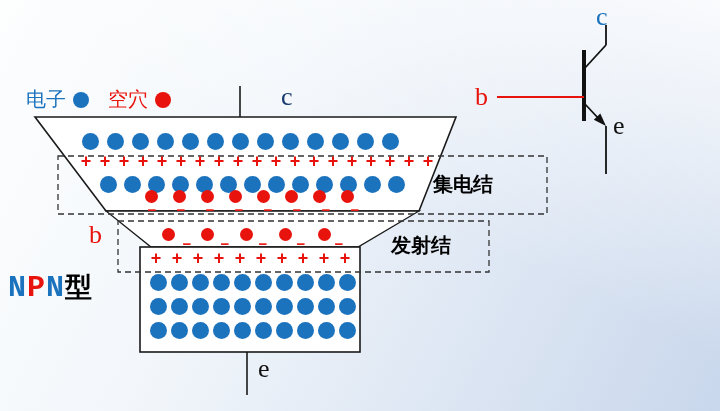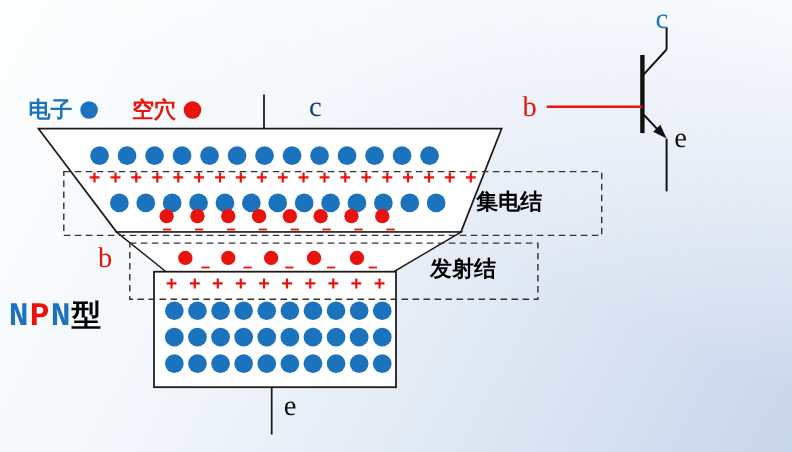--- a/index.html
+++ b/index.html
@@ -10,23 +10,23 @@
   #stage::before{content:"";position:absolute;inset:0;
     background:linear-gradient(205deg,rgba(255,255,255,.85),rgba(255,255,255,0) 48%);pointer-events:none}
   svg#shapes{position:absolute;left:0;top:0;z-index:1}
   .row{position:absolute;display:flex;align-items:center;z-index:2}
   .dot{border-radius:50%;flex:0 0 auto}
   .dot-blue{width:17px;height:17px;background:var(--electron)}
   .dot-red{width:13px;height:13px;background:var(--hole)}
   .plus{color:var(--hole);font-weight:bold;font-size:18px;width:12px;text-align:center;line-height:1}
   .minus{color:var(--hole);font-weight:bold;font-size:15px;width:10px;text-align:center;line-height:1}
   .legend{position:absolute;left:26px;top:86px;display:flex;align-items:center;gap:7px;z-index:2}
-  .legend-text{font-size:20px;font-weight:bold}
+  .legend-text{font-size:20px;font-weight:normal}
   .electron-text{color:var(--electron)}
-  .hole-text{color:var(--hole);margin-left:24px}
+  .hole-text{color:var(--hole);margin-left:12px}
   .legend-dot{width:16px;height:16px;border-radius:50%;flex:0 0 auto}
   .legend-dot.blue{background:var(--electron)}
   .legend-dot.red{background:var(--hole)}
   .lbl{position:absolute;z-index:2;font-family:"Liberation Serif",serif;font-size:26px;line-height:1}
   .c-top{left:281px;top:84px;color:var(--navy)}
   .b-left{left:89px;top:222px;color:var(--hole)}
   .e-bottom{left:258px;top:356px;color:#111}
   .sym-c{left:596px;top:4px;color:var(--electron)}
   .sym-b{left:475px;top:84px;color:var(--hole)}
   .sym-e{left:613px;top:113px;color:#111}

